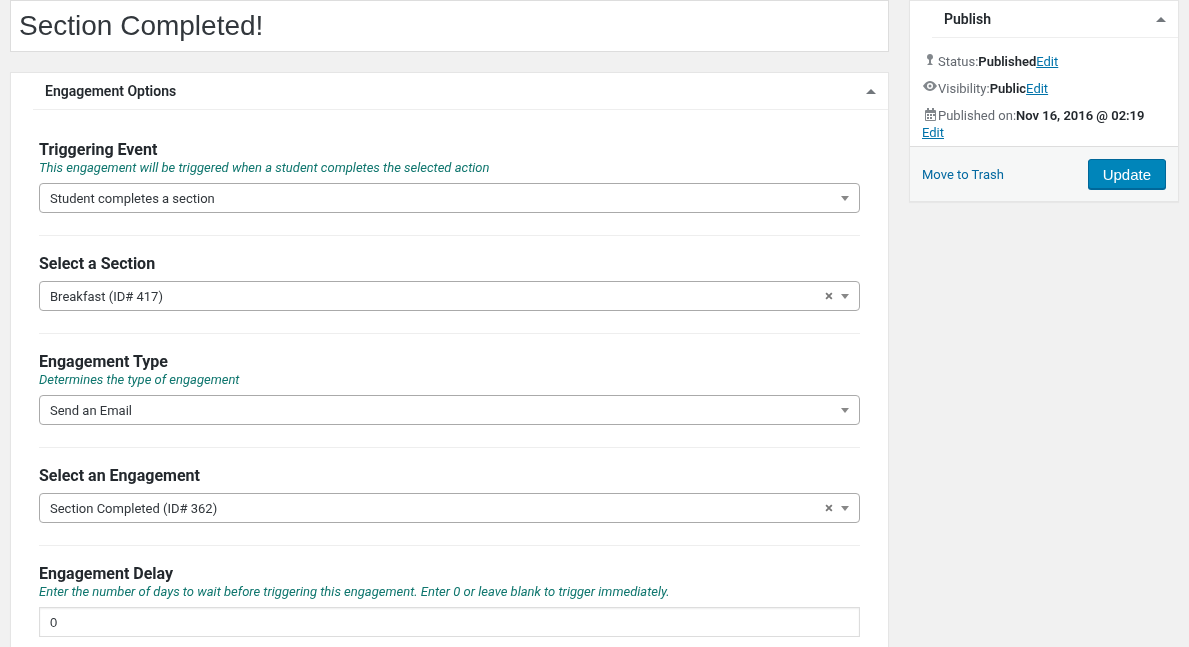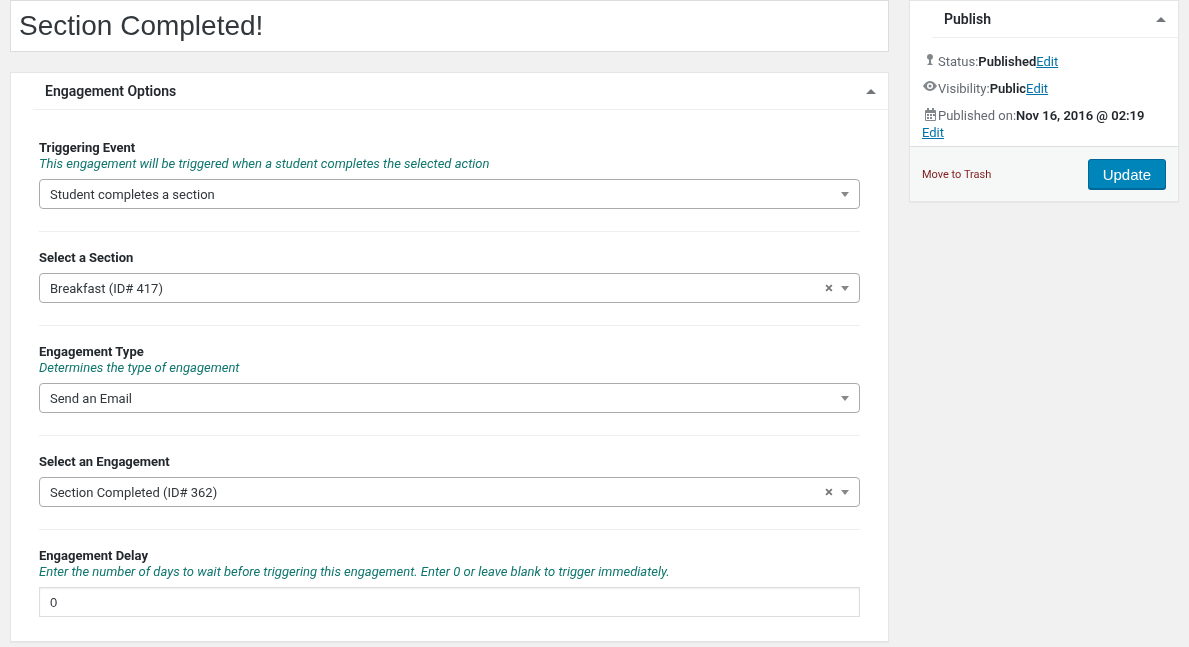--- a/index.html
+++ b/index.html
@@ -54,21 +54,21 @@
   }
   .toggle-indicator {
     width: 0; height: 0;
     border-left: 5px solid transparent;
     border-right: 5px solid transparent;
     border-bottom: 5px solid #72777c;
   }
   .postbox-body { padding: 12px 28px 24px 28px; }
   .field-group { padding: 18px 0 22px 0; border-bottom: 1px solid #eee; }
   .field-group:last-child { border-bottom: none; padding-bottom: 0;}
-  .field-label { font-weight: 700; font-size: 13px; color: #23282d; }
+  .field-label { font-weight: 700; font-size: 16px; color: #23282d; }
   .field-desc { font-size: 13px; color: #0f766e; margin: 1px 0 8px 0; font-style: italic; }
   .select2, .text-input {
     width: 100%;
     border: 1px solid #aaa;
     background: #fff;
     border-radius: 4px;
     height: 30px;
     padding: 0 10px;
     font-size: 13px;
     display: flex;
@@ -108,21 +108,21 @@
   .pub-icon { width: 16px; color: #82878c; flex: 0 0 16px; display:flex; justify-content:center;}
   .pub-edit-lone { padding-left: 24px; margin-top:-4px;}
   .pub-actions {
     border-top: 1px solid #ddd;
     padding: 12px;
     display: flex;
     justify-content: space-between;
     align-items: center;
     background: #f6f7f7;
   }
-  .trash-link { color: #7f1d1d; text-decoration: none; cursor: pointer; font-size:11px;}
+  .trash-link { color: #0369a1; text-decoration: none; cursor: pointer; font-size:13px;}
   .btn-primary {
     background: #0085ba;
     border: 1px solid #006799;
     color: #fff;
     padding: 0 14px;
     height: 30px;
     font-size: 15px;
     border-radius: 3px;
     cursor: pointer;
     box-shadow: 0 1px 0 #006799;

